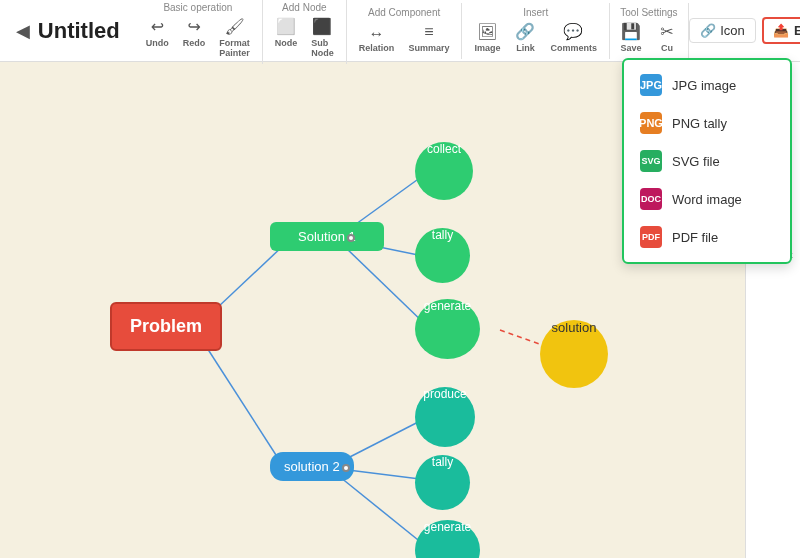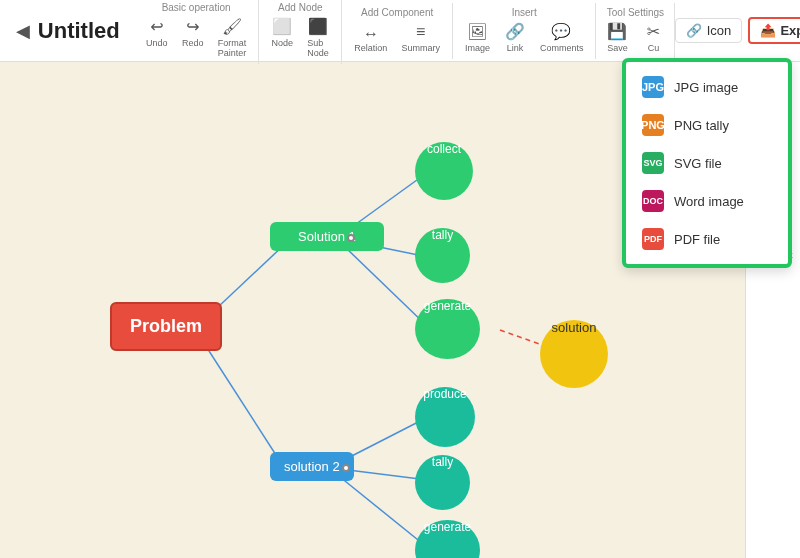--- a/index.html
+++ b/index.html
@@ -59,20 +59,21 @@
       display: flex;
       align-items: center;
       justify-content: center;
       font-size: 16px;
       color: #555;
     }
     .toolbar-btn .btn-label {
       font-size: 9px;
       color: #666;
       margin-top: 1px;
+      font-weight: bold;
     }
     .tool-settings-group {
       display: flex;
       flex-direction: column;
       align-items: center;
       padding: 4px 6px;
       border-right: 1px solid #e0e0e0;
     }
     .right-actions {
       display: flex;
@@ -105,21 +106,21 @@
       color: #333;
       font-weight: bold;
     }
 
     
     #export-dropdown {
       position: absolute;
       top: 58px;
       right: 8px;
       background: #fff;
-      border: 4px solid #22c55e;
+      border: 2px solid #22c55e;
       border-radius: 6px;
       width: 170px;
       z-index: 200;
       padding: 6px 0;
       box-shadow: 0 4px 12px rgba(0,0,0,0.15);
     }
     .export-item {
       display: flex;
       align-items: center;
       gap: 10px;
@@ -227,21 +228,21 @@
       border-radius: 6px;
     }
     .node-solution2 {
       position: absolute;
       left: 270px;
       top: 390px;
       background: #3498db;
       color: #fff;
       font-size: 13px;
       padding: 7px 14px;
-      border-radius: 6px;
+      border-radius: 13px;
     }
 
     
     .circle-node {
       position: absolute;
       border-radius: 50%;
       display: flex;
       align-items: flex-start;
       justify-content: center;
       font-size: 12px;

